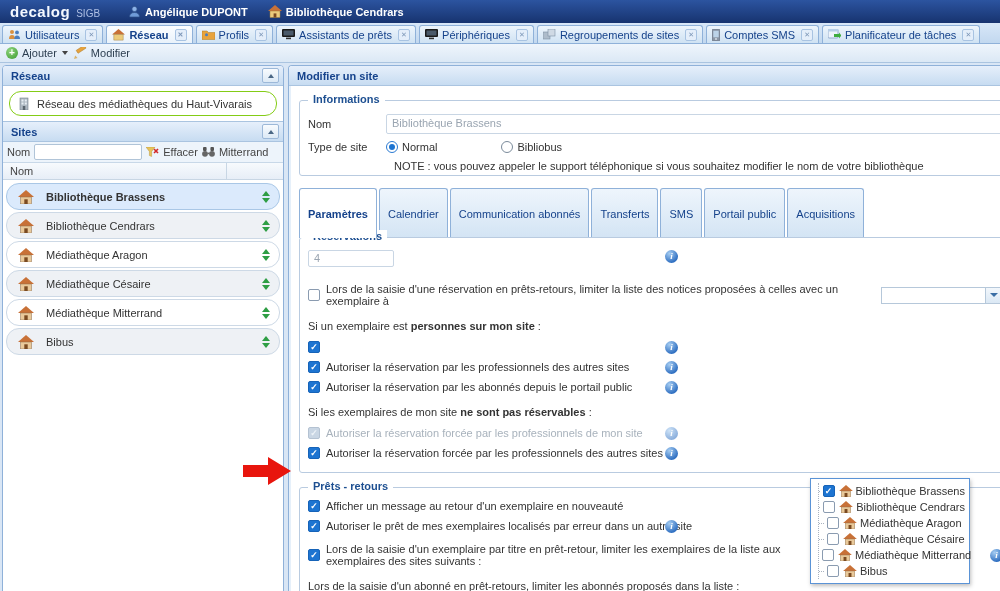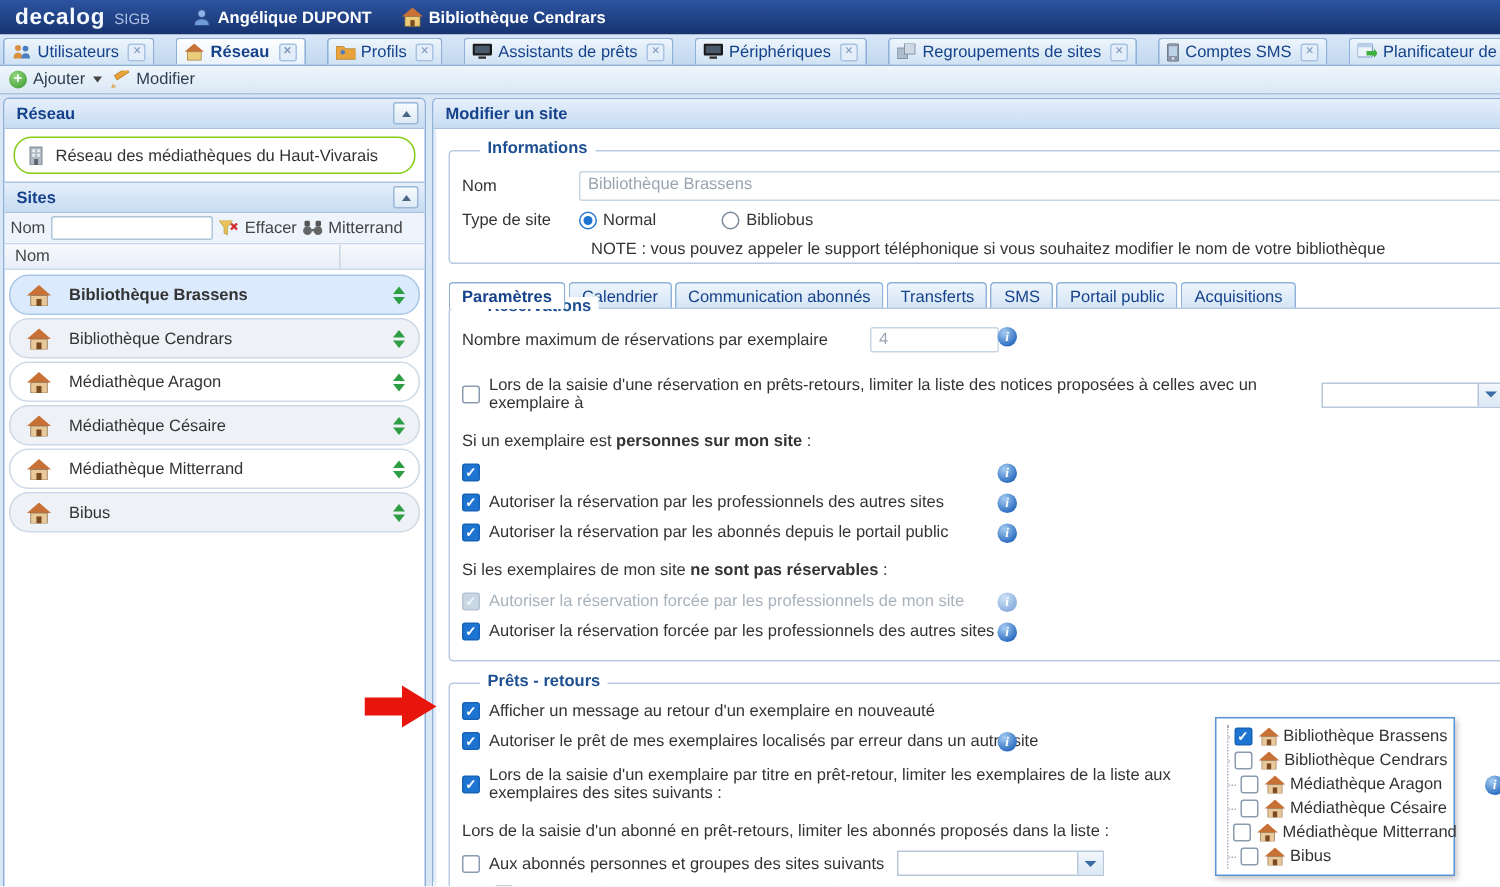--- a/index.html
+++ b/index.html
@@ -6,21 +6,21 @@
   .page{position:relative;width:1000px;height:591px;overflow:hidden;background:#d9e6f5;
         font-family:"Liberation Sans",sans-serif;font-size:11px;color:#333;}
   
   .topbar{height:23px;background:linear-gradient(#2c54a0,#17336f);display:flex;align-items:center;
           padding:0 10px;gap:6px;color:#fff;}
   .logo{font-size:15px;font-weight:bold;letter-spacing:.5px;color:#f4f8ff;}
   .logo-suffix{font-size:10px;color:#aebfe4;margin-right:22px;margin-top:3px;}
   .tb-item{display:flex;align-items:center;gap:4px;font-weight:bold;font-size:11px;margin-right:14px;}
   
   .wtabs{height:19px;background:linear-gradient(#d8e7f8,#c2d8ef);display:flex;align-items:flex-end;
-         padding:1px 16px 0 2px;gap:14px;border-bottom:1px solid #8fb1d9;}
+         padding:1px 16px 0 2px;gap:3px;border-bottom:1px solid #8fb1d9;}
   .wtab{display:inline-flex;align-items:center;gap:4px;height:17px;padding:0 5px;border:1px solid #8fb1d9;
         border-bottom:none;border-radius:3px 3px 0 0;background:linear-gradient(#eef5fc,#cfe2f3);
         color:#15428b;white-space:nowrap;cursor:default;}
   .wtab.active{background:linear-gradient(#fdfeff,#e9f2fb);font-weight:bold;}
   .xbtn{width:10px;height:10px;border:1px solid #a8c3e2;border-radius:2px;background:#e4eefa;color:#7d97b8;
         font-size:7px;line-height:9px;text-align:center;margin-left:2px;}
   
   .toolbar{height:18px;background:linear-gradient(#eff5fc,#dbe8f5);border-bottom:1px solid #aac4e0;
            display:flex;align-items:center;padding:0 6px;gap:6px;color:#2c3e50;}
   .tool{display:flex;align-items:center;gap:4px;}
@@ -54,34 +54,34 @@
         gap:12px;padding:0 9px 0 11px;background:#fff;}
   .srow.alt{background:#eef1f5;}
   .srow.selected{background:#dbeafc;border-color:#a9c7e6;font-weight:bold;}
   .srow .nm{flex:1;}
   .sorts{display:flex;flex-direction:column;gap:2px;align-items:center;}
   .tri-up{width:0;height:0;border-left:4px solid transparent;border-right:4px solid transparent;border-bottom:5px solid #2e9e44;}
   .tri-down{width:0;height:0;border-left:4px solid transparent;border-right:4px solid transparent;border-top:5px solid #2e9e44;}
   
   .mbody{flex:1;padding:6px 0 0 8px;overflow:hidden;box-shadow:inset 2px 0 0 #e6f0fa;}
   .fs{position:relative;border:1px solid #b9cbe0;border-radius:3px;margin:8px 0 0 2px;margin-right:-12px;}
-  .fs>.legend{position:absolute;top:-8px;left:20px;background:#fff;padding:0 5px;color:#1d4f91;font-weight:bold;text-align:right;}
+  .fs>.legend{position:absolute;top:-8px;left:8px;background:#fff;padding:0 5px;color:#1d4f91;font-weight:bold;text-align:right;}
   .fs-info{padding:13px 8px 4px 8px;height:76px;box-sizing:border-box;}
   .irow{display:flex;align-items:center;margin-bottom:7px;}
   .irow .lbl{width:78px;flex:none;color:#333;}
   .valbox{flex:1;height:16px;border:1px solid #c9d6e4;border-radius:2px;padding:1px 5px;color:#9aa5b1;
           background:#fff;margin-right:-6px;line-height:15px;}
   .radio{width:12px;height:12px;border:1px solid #7a8a9a;border-radius:50%;background:#fff;display:inline-block;
          vertical-align:-2px;margin-right:4px;box-sizing:border-box;}
   .radio.sel{border-color:#2a7ad2;}
   .radio.sel::after{content:"";display:block;width:6px;height:6px;margin:2px;border-radius:50%;background:#1d74d1;}
   .note{margin-left:86px;color:#333;}
   
   .itabs{display:flex;gap:2px;margin:12px 0 0 2px;align-items:flex-end;}
-  .itab{height:17px;padding:0 8px;border:1px solid #8fb1d9;border-bottom:none;border-radius:3px 3px 0 0;
+  .itab{height:17px;padding:16px 8px;border:1px solid #8fb1d9;border-bottom:none;border-radius:3px 3px 0 0;
         background:linear-gradient(#eef5fc,#d3e4f4);color:#15428b;display:flex;align-items:center;margin-bottom:-1px;}
   .itab.active{background:#fff;font-weight:bold;z-index:2;}
   .fs-resa{padding:12px 8px 2px 8px;margin-top:0;}
   .fs-prets{padding:12px 8px 0 8px;margin-top:14px;}
   .frow{position:relative;display:flex;align-items:center;margin-bottom:9px;}
   .frow .flbl{width:272px;flex:none;}
   .numbox{width:74px;height:15px;border:1px solid #c9d6e4;border-radius:2px;color:#9aa5b1;background:#fff;
           padding:0 5px;line-height:15px;}
   .info{position:absolute;left:357px;top:0px;width:13px;height:13px;border-radius:50%;flex:none;
         background:radial-gradient(circle at 35% 28%,#a6cdf2,#2f6fc1 72%);color:#fff;text-align:center;
@@ -402,21 +402,21 @@
       <div class="mbody">
 
         <div class="fs fs-info">
           <span class="legend">Informations</span>
           <div class="irow">
             <span class="lbl">Nom</span>
             <span class="valbox">Bibliothèque Brassens</span>
           </div>
           <div class="irow">
             <span class="lbl">Type de site</span>
-            <span style="display:flex;align-items:center;margin-right:44px;">
+            <span style="display:flex;align-items:center;margin-right:64px;">
               <span class="radio sel"></span>
               <span>Normal</span>
             </span>
             <span style="display:flex;align-items:center;">
               <span class="radio"></span>
               <span>Bibliobus</span>
             </span>
           </div>
           <div class="note">NOTE : vous pouvez appeler le support téléphonique si vous souhaitez modifier le nom de votre bibliothèque</div>
         </div>
@@ -441,21 +441,20 @@
               <span>Portail public</span>
             </span>
           <span class="itab">
               <span>Acquisitions</span>
             </span>
         </div>
 
         <div class="fs fs-resa">
           <span class="legend">Réservations</span>
           <div class="frow">
-            <span class="flbl">Nombre maximum de réservations par exemplaire</span>
             <span class="numbox">4</span>
             <span class="info">i</span>
           </div>
           <div class="frow" style="margin-top:16px;">
             <span class="cb"></span>
             <span>Lors de la saisie d'une réservation en prêts-retours, limiter la liste des notices proposées à celles avec un exemplaire à</span>
             <span class="selbox" style="width:128px;margin-left:6px;">
               <span class="stxt"></span>
               <span class="selbtn">
                   <span class="chev"></span>

